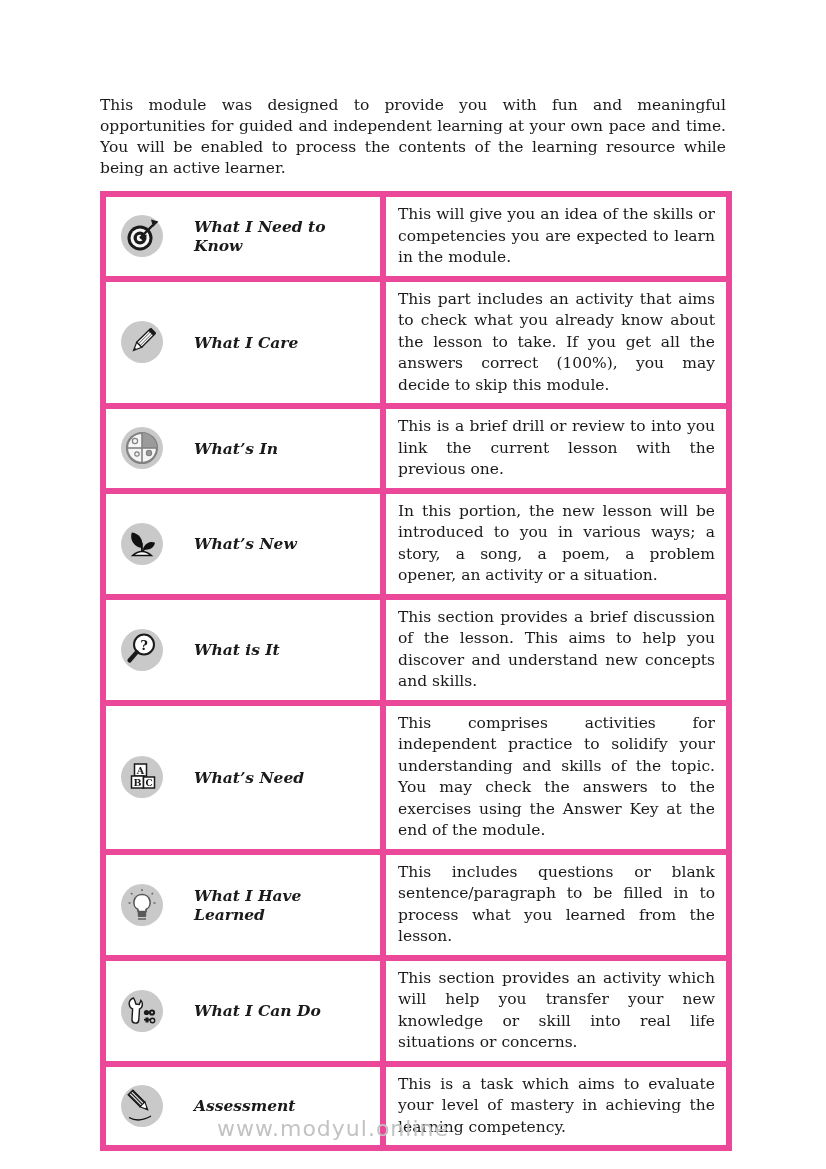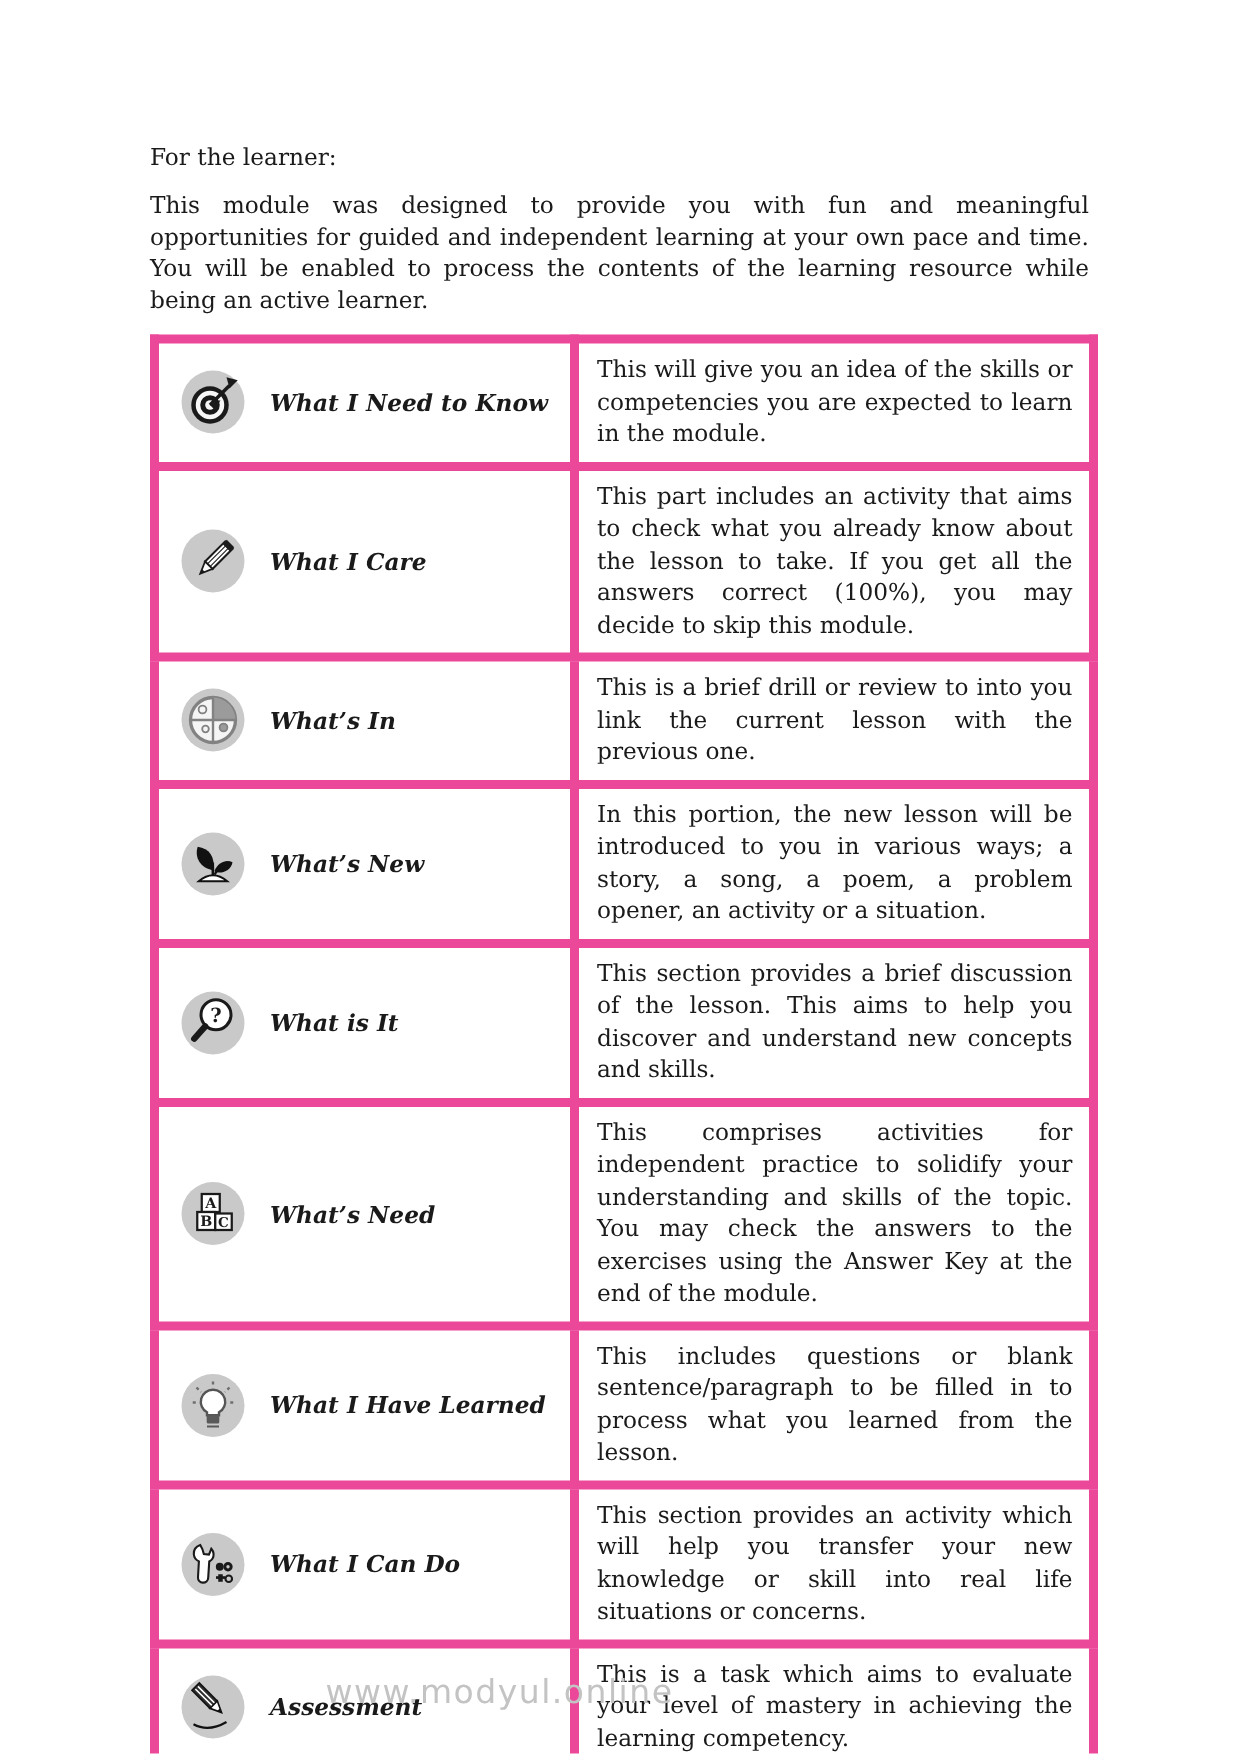--- a/index.html
+++ b/index.html
@@ -30,21 +30,21 @@
     table-layout: fixed;
   }
   .parts-table td {
     border: 6px solid #ec4899;
   }
   .cell-label {
     width: 280px;
     vertical-align: middle;
     padding: 6px 8px 6px 14px;
   }
-  .label-wrap { display: flex; align-items: center; gap: 16px; }
+  .label-wrap { display: flex; align-items: center; gap: 30px; }
   .icon-circle {
     width: 44px; height: 44px; flex: 0 0 44px;
     display: inline-block;
   }
   .icon-circle svg { width: 44px; height: 44px; display: block; }
   .row-label {
     font-weight: bold;
     font-style: italic;
     font-size: 15.5px;
     line-height: 19px;
@@ -73,21 +73,20 @@
     font-size: 22px;
     letter-spacing: 1px;
     color: #c3c3c3;
   }
 </style>
 </head>
 <body>
 
 <div class="page">
 
-  <p class="para intro-line">For the learner:</p>
 
 
   <p class="para">This module was designed to provide you with fun and meaningful opportunities for guided and independent learning at your own pace and time. You will be enabled to process the contents of the learning resource while being an active learner.</p>
 
 
   <table class="parts-table">
     <tbody>
 
       <tr style="height:80px">
         <td class="cell-label">

